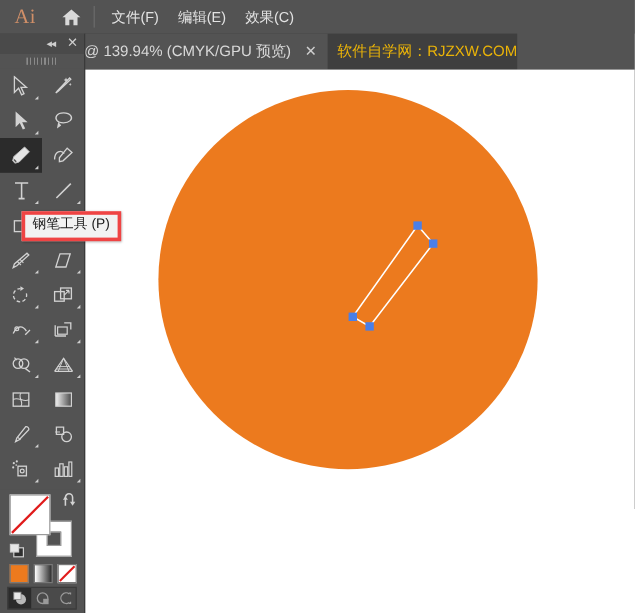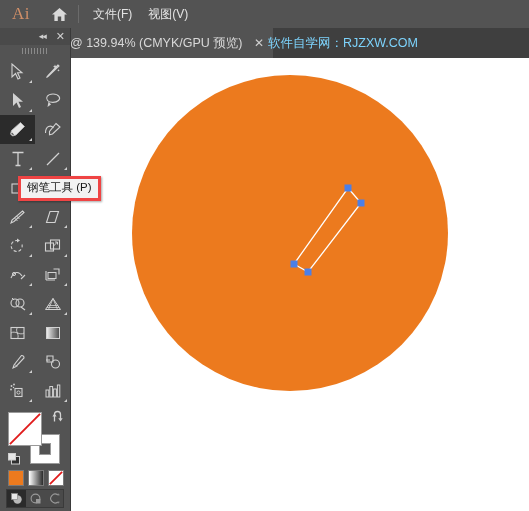--- a/index.html
+++ b/index.html
@@ -23,35 +23,35 @@
   }
   .home-btn{width:34px;height:28px;display:flex;align-items:center;justify-content:center;}
   .menu-sep{width:1px;height:18px;background:#6b6b6b;margin:0 6px 0 2px;}
   .menu-items{display:flex;align-items:center;}
   .menu-item{
     color:#e3e3e3;font-size:12px;padding:4px 8px;white-space:nowrap;line-height:1;
   }
 
   
   .tabbar{
-    position:absolute;left:0;top:28px;width:529px;height:30px;
+    position:absolute;left:0;top:28px;width:431px;height:30px;
     background:#3f3f3f;
   }
   .doc-tab{
     position:absolute;left:66px;top:0;height:30px;
     background:#535353;display:flex;align-items:center;padding:0 0 0 4px;
   }
   .doc-tab-title{color:#d8d8d8;font-size:12.5px;white-space:nowrap;line-height:1;}
   .tab-close{
     margin:0 9px 0 11px;color:#cfcfcf;font-size:12px;line-height:1;
     width:11px;text-align:center;
   }
   .watermark{
-    position:absolute;left:268px;top:0;height:30px;display:flex;align-items:center;
-    color:#7dd3fc;font-size:12.5px;white-space:nowrap;
+    position:absolute;left:281px;top:0;height:30px;display:flex;align-items:center;
+    color:#eab308;font-size:12.5px;white-space:nowrap;
   }
 
   
   .canvas-area{
     position:absolute;left:70px;top:58px;width:459px;height:453px;
     background:#ffffff;overflow:hidden;
   }
   .artwork{position:absolute;left:0;top:0;width:459px;height:453px;}
 
   
@@ -144,21 +144,22 @@
   <div class="menubar">
     <div class="ai-logo">Ai</div>
     <div class="home-btn">
       <svg width="17" height="15" viewBox="0 0 17 15">
         <path d="M8.5 1 L16 7.4 L13.6 7.4 L13.6 14 L10.2 14 L10.2 9.5 L6.8 9.5 L6.8 14 L3.4 14 L3.4 7.4 L1 7.4 Z" fill="#d9d9d9"></path>
       </svg>
     </div>
     <div class="menu-sep"></div>
     <div class="menu-items">
       <div class="menu-item">文件(F)</div>
-      <div class="menu-item">视图(V)</div>
+      <div class="menu-item">编辑(E)</div>
+      <div class="menu-item">效果(C)</div>
     </div>
   </div>
 
   <div class="tabbar">
     <div class="doc-tab">
       <span class="doc-tab-title">@ 139.94% (CMYK/GPU 预览)</span>
       <span class="tab-close">✕</span>
     </div>
     <div class="watermark">软件自学网：RJZXW.COM</div>
   </div>

